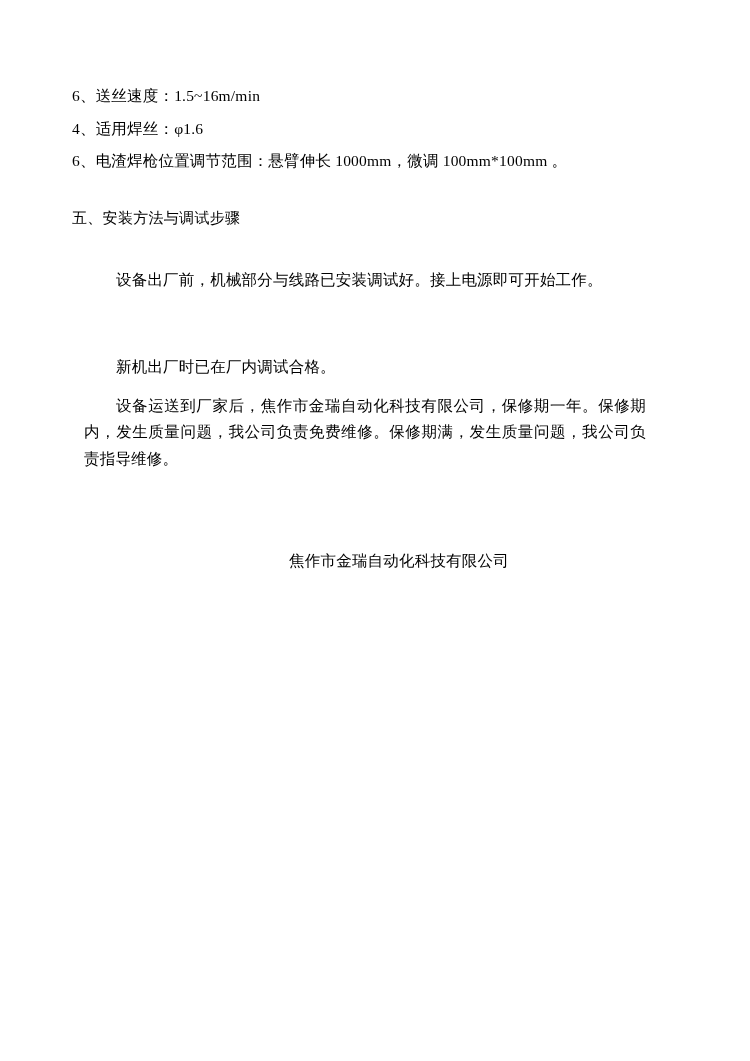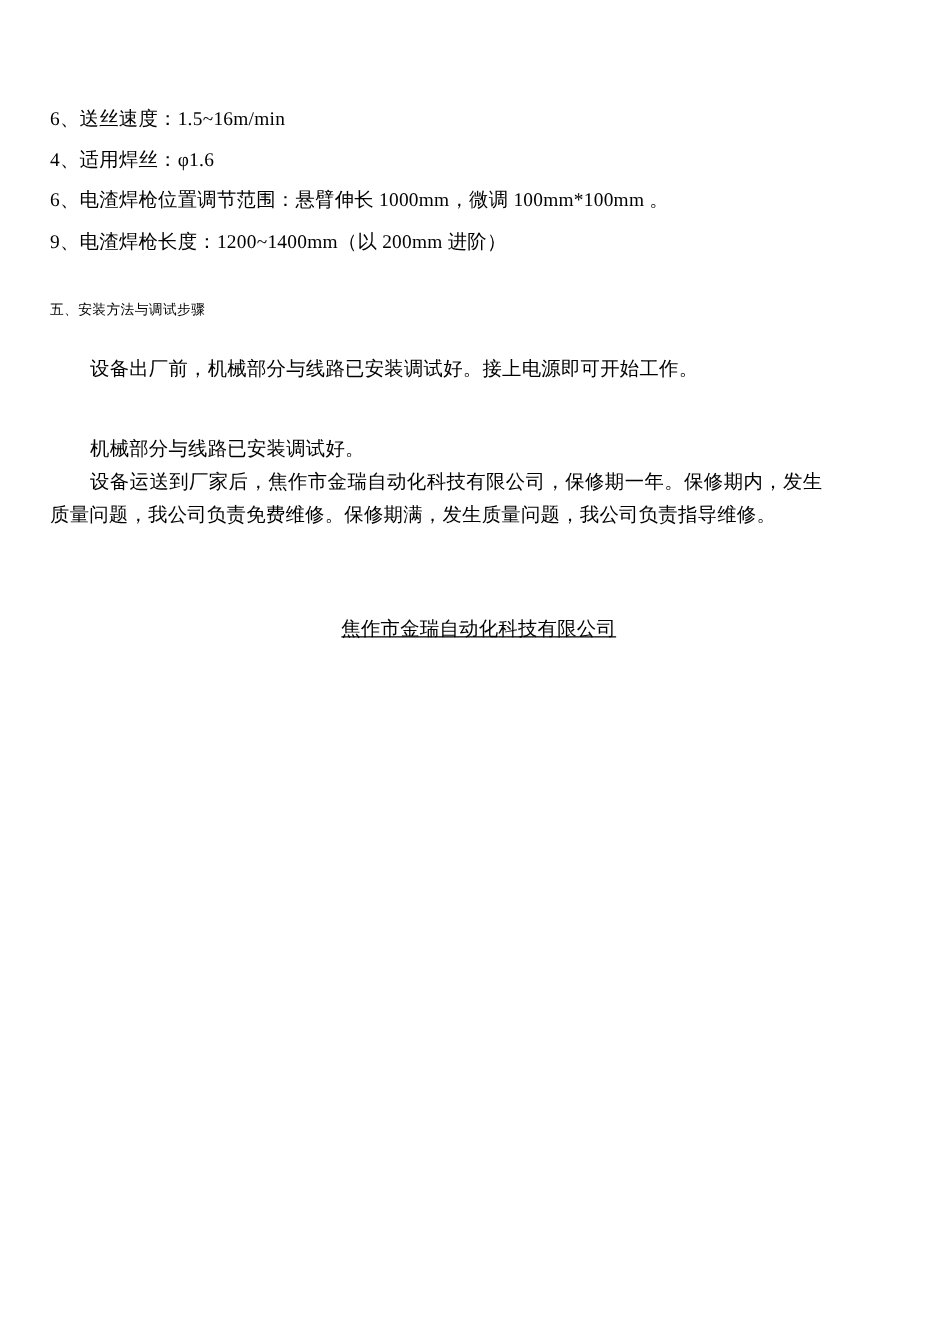--- a/index.html
+++ b/index.html
@@ -12,46 +12,46 @@
     background: #ffffff;
     font-family: "Liberation Serif", "DejaVu Serif", serif;
     color: #000000;
     overflow: hidden;
   }
   .page {
     position: relative;
     width: 750px;
     height: 849px;
     box-sizing: border-box;
-    padding: 88px 92px 0 40px;
+    padding: 88px 92px 0 72px;
   }
   .spec-list {
     margin: 0;
     padding: 0;
   }
   .spec-item {
     font-size: 15.5px;
     line-height: 1.0;
     margin-bottom: 17px;
     letter-spacing: 0.2px;
     white-space: nowrap;
   }
   .gap-before-heading {
     height: 25px;
   }
   .heading {
-    font-size: 11px;
+    font-size: 15px;
     margin: 0 0 0 0;
     letter-spacing: 0.3px;
     line-height: 1.0;
   }
   .para {
     font-size: 15.5px;
     line-height: 1.72;
-    margin: 0;
+    margin: 12px;
     text-indent: 32px;
     letter-spacing: 0.2px;
   }
   .block-gap-lg {
     height: 29px;
   }
   .block-gap-md {
     height: 27px;
   }
   .block-gap-sm {
@@ -60,52 +60,50 @@
   .justified {
     text-align: justify;
     text-justify: inter-ideograph;
   }
   .signature {
     font-size: 15.5px;
     text-align: center;
     margin: 0;
     padding-left: 68px;
     letter-spacing: 0.2px;
-    text-decoration: underline;
   }
   .sig-gap {
     height: 66px;
   }
 </style>
 </head>
 <body>
 
 <div class="page">
 
   <div class="spec-list">
     <div class="spec-item">6、送丝速度：1.5~16m/min</div>
     <div class="spec-item">4、适用焊丝：φ1.6</div>
     <div class="spec-item">6、电渣焊枪位置调节范围：悬臂伸长 1000mm，微调 100mm*100mm 。</div>
-    <div class="spec-item">9、电渣焊枪长度：1200~1400mm（以 200mm 进阶）</div>
   </div>
 
   <div class="gap-before-heading"></div>
 
   <div class="heading">五、安装方法与调试步骤</div>
 
   <div class="block-gap-lg"></div>
 
   <p class="para justified">设备出厂前，机械部分与线路已安装调试好。接上电源即可开始工作。</p>
 
   <div class="block-gap-md"></div>
 
 
   <div class="block-gap-sm"></div>
 
-  <p class="para justified">机械部分与线路已安装调试好。</p>
+  <p class="para justified">新机出厂时已在厂内调试合格。</p>
 
   <p class="para justified">设备运送到厂家后，焦作市金瑞自动化科技有限公司，保修期一年。保修期内，发生质量问题，我公司负责免费维修。保修期满，发生质量问题，我公司负责指导维修。</p>
 
   <div class="sig-gap"></div>
 
   <p class="signature">焦作市金瑞自动化科技有限公司</p>
 
 </div>
 
 </body></html>

